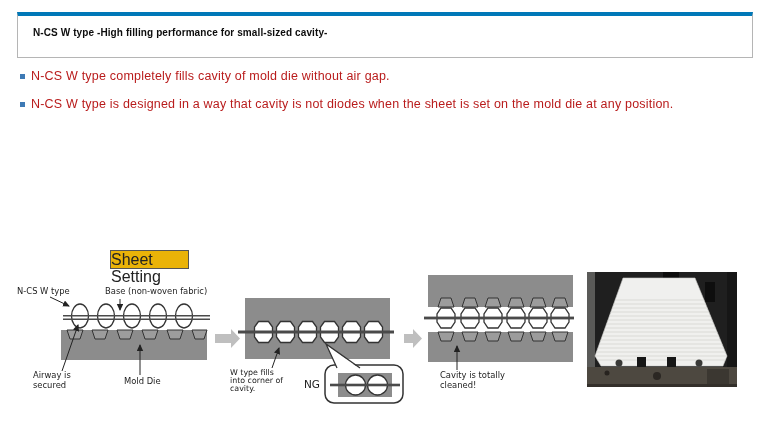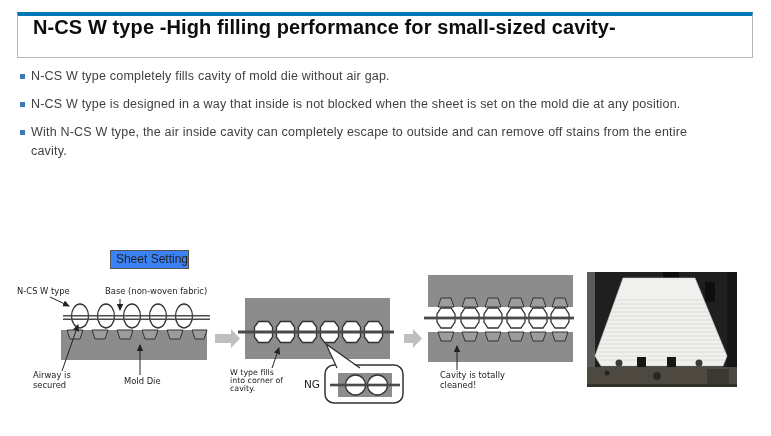--- a/index.html
+++ b/index.html
@@ -2,33 +2,33 @@
 <html><head>
 <meta charset="utf-8">
 <style>
   html,body{margin:0;padding:0;background:#fff;}
   #page{position:relative;width:771px;height:436px;background:#fff;overflow:hidden;
         font-family:"Liberation Sans","DejaVu Sans",sans-serif;}
 
   
   .header-box{position:absolute;left:17px;top:12px;width:734px;height:41px;
     background:#fff;border:1px solid #b5b5b5;border-top:4px solid #0078b8;}
-  .header-box h1{margin:0;padding:0 0 0 15px;font-size:20px;font-weight:bold;
+  .header-box h1{margin:0;padding:11px 0 0 15px;font-size:10px;font-weight:bold;
     color:#0d0d0d;letter-spacing:0.1px;}
 
   
   .bullets{position:absolute;left:20px;top:67px;width:700px;margin:0;padding:0;list-style:none;}
   .bullets li{position:relative;padding-left:11px;margin-bottom:9px;
-    font-size:12.5px;line-height:19px;color:#404040;letter-spacing:0.2px;}
+    font-size:12.5px;line-height:19px;color:#b91c1c;letter-spacing:0.2px;}
   .bullets li::before{content:"";position:absolute;left:0;top:7px;width:5px;height:5px;
     background:#3d7ab5;}
 
   
   .stage-label{position:absolute;top:250px;height:17px;border:1px solid #555;
-    background:#3b82f6;text-align:right;font-size:12px;line-height:17px;color:#222;}
+    background:#eab308;text-align:left;font-size:16px;line-height:17px;color:#222;}
   .stage-1{left:110px;width:77px;}
   .stage-2{left:285px;width:74px;}
   .stage-3{left:468px;width:74px;}
 
   .diagram-svg{position:absolute;left:0;top:270px;}
   .photo{position:absolute;left:587px;top:272px;width:150px;height:115px;}
 
   svg text{font-family:"DejaVu Sans","Liberation Sans",sans-serif;fill:#1c1c1c;}
   .ann{font-size:8.4px;}
   .ann-sm{font-size:7.9px;}
@@ -41,22 +41,21 @@
 <body>
 
 <div id="page">
 
   <div class="header-box">
     <h1>N-CS W type -High filling performance for small-sized cavity-</h1>
   </div>
 
   <ul class="bullets">
     <li>N-CS W type completely fills cavity of mold die without air gap.</li>
-    <li>N-CS W type is designed in a way that inside is not blocked when the sheet is set on the mold die at any position.</li>
-    <li>With N-CS W type, the air inside cavity can completely escape to outside and can remove off stains from the entire cavity.</li>
+    <li>N-CS W type is designed in a way that cavity is not diodes when the sheet is set on the mold die at any position.</li>
   </ul>
 
   <div class="stage-label stage-1">Sheet Setting</div>
 
   <svg class="diagram-svg" width="580" height="140" viewBox="0 270 580 140">
     <defs>
       <marker id="ah" markerWidth="9" markerHeight="9" refX="6" refY="3.2" orient="auto">
         <path d="M0,0 L7,3.2 L0,6.4 z" fill="#222"></path>
       </marker>
       <clipPath id="slabclip">

